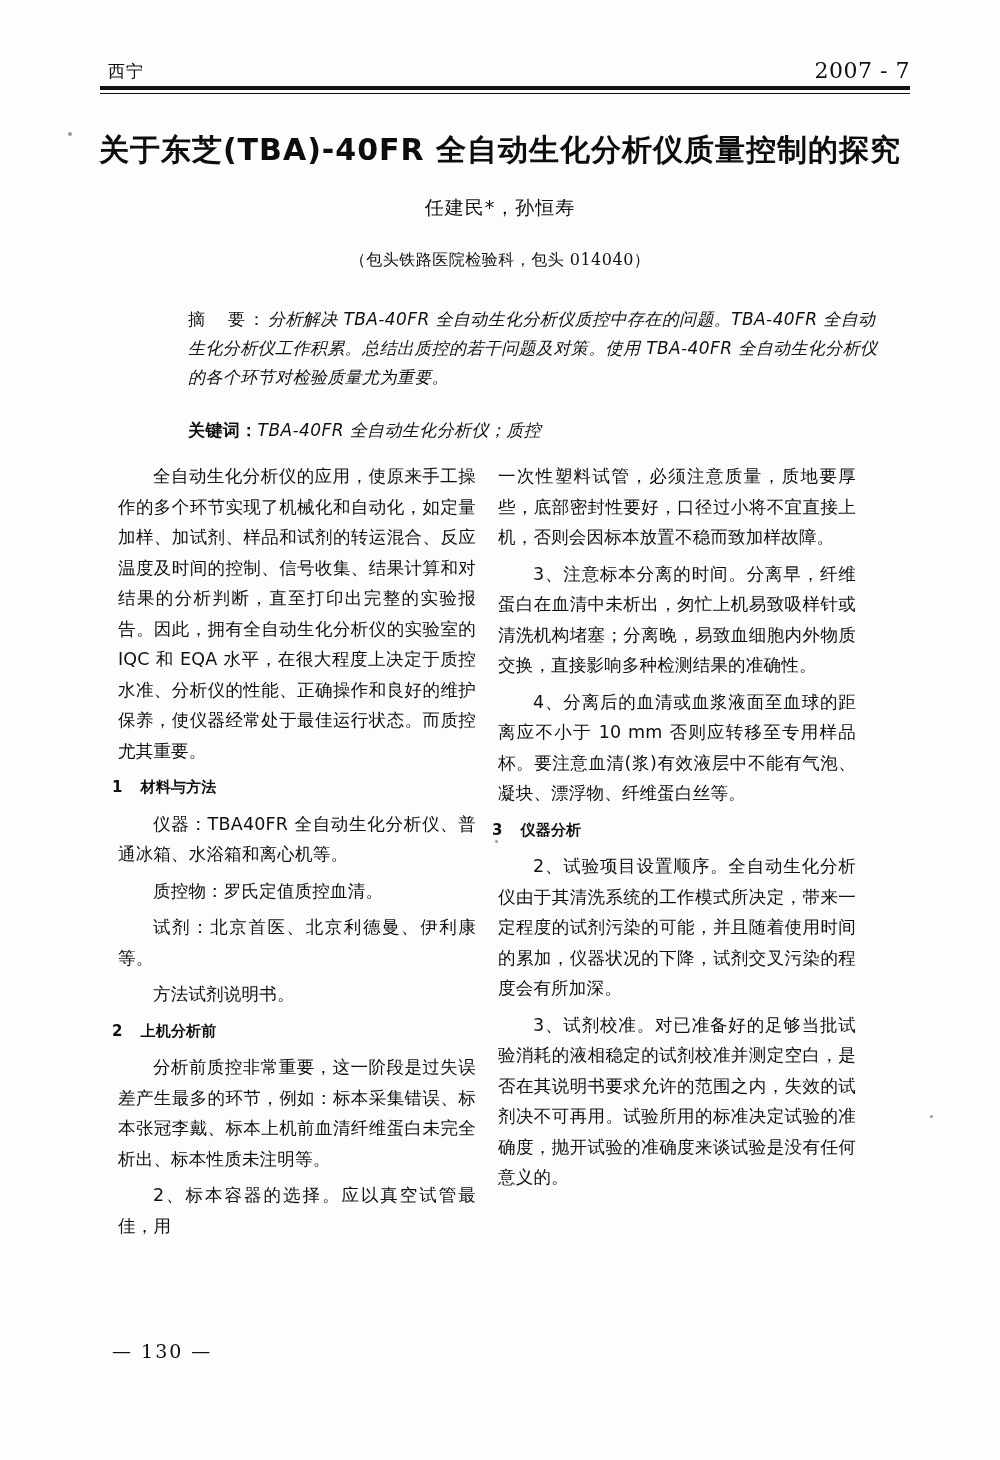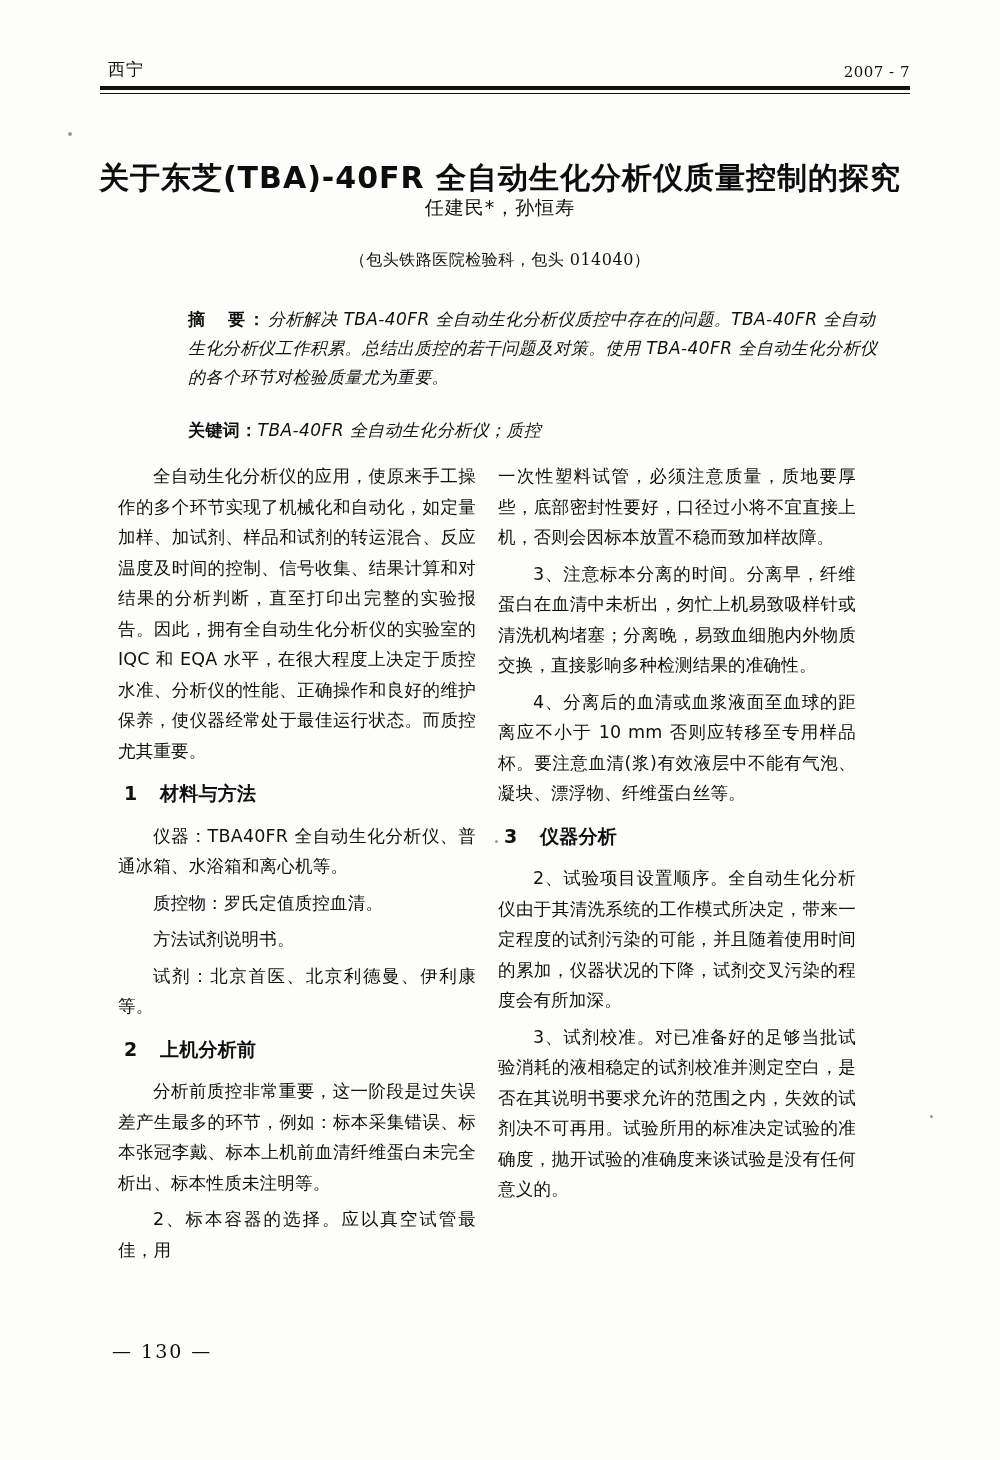--- a/index.html
+++ b/index.html
@@ -34,21 +34,21 @@
     font-size: 17px;
     letter-spacing: 1px;
   }
   .runhead .left {
     font-family: "DejaVu Sans", "Liberation Sans", sans-serif;
     font-size: 17px;
     margin-left: 8px;
   }
   .runhead .right {
     font-family: "DejaVu Serif", "Liberation Serif", serif;
-    font-size: 15px;
+    font-size: 22px;
     letter-spacing: 0.5px;
   }
   .rule-thick {
     position: absolute;
     left: 100px;
     top: 86px;
     width: 810px;
     height: 4px;
     background: #111;
   }
@@ -65,21 +65,20 @@
     position: absolute;
     left: 60px;
     top: 130px;
     width: 880px;
     text-align: center;
     font-family: "DejaVu Sans", "Liberation Sans", sans-serif;
     font-weight: bold;
     font-size: 30px;
     letter-spacing: 1px;
     color: #0d0d0d;
-    margin-top: 28px;
   }
   .authors {
     position: absolute;
     left: 60px;
     top: 195px;
     width: 880px;
     text-align: center;
     font-family: "DejaVu Sans", "Liberation Sans", sans-serif;
     font-size: 19px;
     letter-spacing: 1px;
@@ -99,21 +98,21 @@
     left: 188px;
     top: 305px;
     width: 700px;
     font-family: "DejaVu Sans", "Liberation Sans", sans-serif;
     font-size: 17px;
     line-height: 29px;
     letter-spacing: 0.4px;
     font-style: italic;
   }
   .abstract .lbl {
-    font-weight: bold;
+    font-weight: normal;
     font-style: normal;
     letter-spacing: 3px;
   }
   .keywords {
     position: absolute;
     left: 188px;
     top: 419px;
     width: 700px;
     font-family: "DejaVu Sans", "Liberation Sans", sans-serif;
     font-size: 17px;
@@ -136,22 +135,22 @@
     text-align: justify;
   }
   .col.left { left: 112px; }
   .col.right { left: 492px; }
   .col p {
     margin: 6px;
     text-indent: 2em;
   }
   .col p.noindent { text-indent: 0; }
   .col h3 {
-    margin: 12px;
-    font-size: 19px;
+    margin: 0;
+    font-size: 15px;
     font-weight: bold;
     line-height: 30.5px;
     letter-spacing: 0.2px;
   }
   .col h3 .num {
     display: inline-block;
     width: 1.9em;
   }
   .pagenum {
     position: absolute;
@@ -189,22 +188,22 @@
   </div>
   <div class="keywords">
     <span class="lbl">关键词：</span><span>TBA-40FR 全自动生化分析仪；质控</span>
   </div>
 
   <div class="col left" id="col-left">
       <p>全自动生化分析仪的应用，使原来手工操作的多个环节实现了机械化和自动化，如定量加样、加试剂、样品和试剂的转运混合、反应温度及时间的控制、信号收集、结果计算和对结果的分析判断，直至打印出完整的实验报告。因此，拥有全自动生化分析仪的实验室的 IQC 和 EQA 水平，在很大程度上决定于质控水准、分析仪的性能、正确操作和良好的维护保养，使仪器经常处于最佳运行状态。而质控尤其重要。</p>
       <h3><span class="num">1</span><span>材料与方法</span></h3>
       <p>仪器：TBA40FR 全自动生化分析仪、普通冰箱、水浴箱和离心机等。</p>
       <p>质控物：罗氏定值质控血清。</p>
+      <p>试剂：北京首医、北京利德曼、伊利康等。</p>
       <p>方法试剂说明书。</p>
-      <p>试剂：北京首医、北京利德曼、伊利康等。</p>
       <h3><span class="num">2</span><span>上机分析前</span></h3>
       <p>分析前质控非常重要，这一阶段是过失误差产生最多的环节，例如：标本采集错误、标本张冠李戴、标本上机前血清纤维蛋白未完全析出、标本性质未注明等。</p>
       <p>2、标本容器的选择。应以真空试管最佳，用</p>
     </div>
   <div class="col right" id="col-right">
       <p class="noindent">一次性塑料试管，必须注意质量，质地要厚些，底部密封性要好，口径过小将不宜直接上机，否则会因标本放置不稳而致加样故障。</p>
       <p>3、注意标本分离的时间。分离早，纤维蛋白在血清中未析出，匆忙上机易致吸样针或清洗机构堵塞；分离晚，易致血细胞内外物质交换，直接影响多种检测结果的准确性。</p>
       <p>4、分离后的血清或血浆液面至血球的距离应不小于 10 mm 否则应转移至专用样品杯。要注意血清(浆)有效液层中不能有气泡、凝块、漂浮物、纤维蛋白丝等。</p>
       <h3><span class="num">3</span><span>仪器分析</span></h3>
       <p>2、试验项目设置顺序。全自动生化分析仪由于其清洗系统的工作模式所决定，带来一定程度的试剂污染的可能，并且随着使用时间的累加，仪器状况的下降，试剂交叉污染的程度会有所加深。</p>

